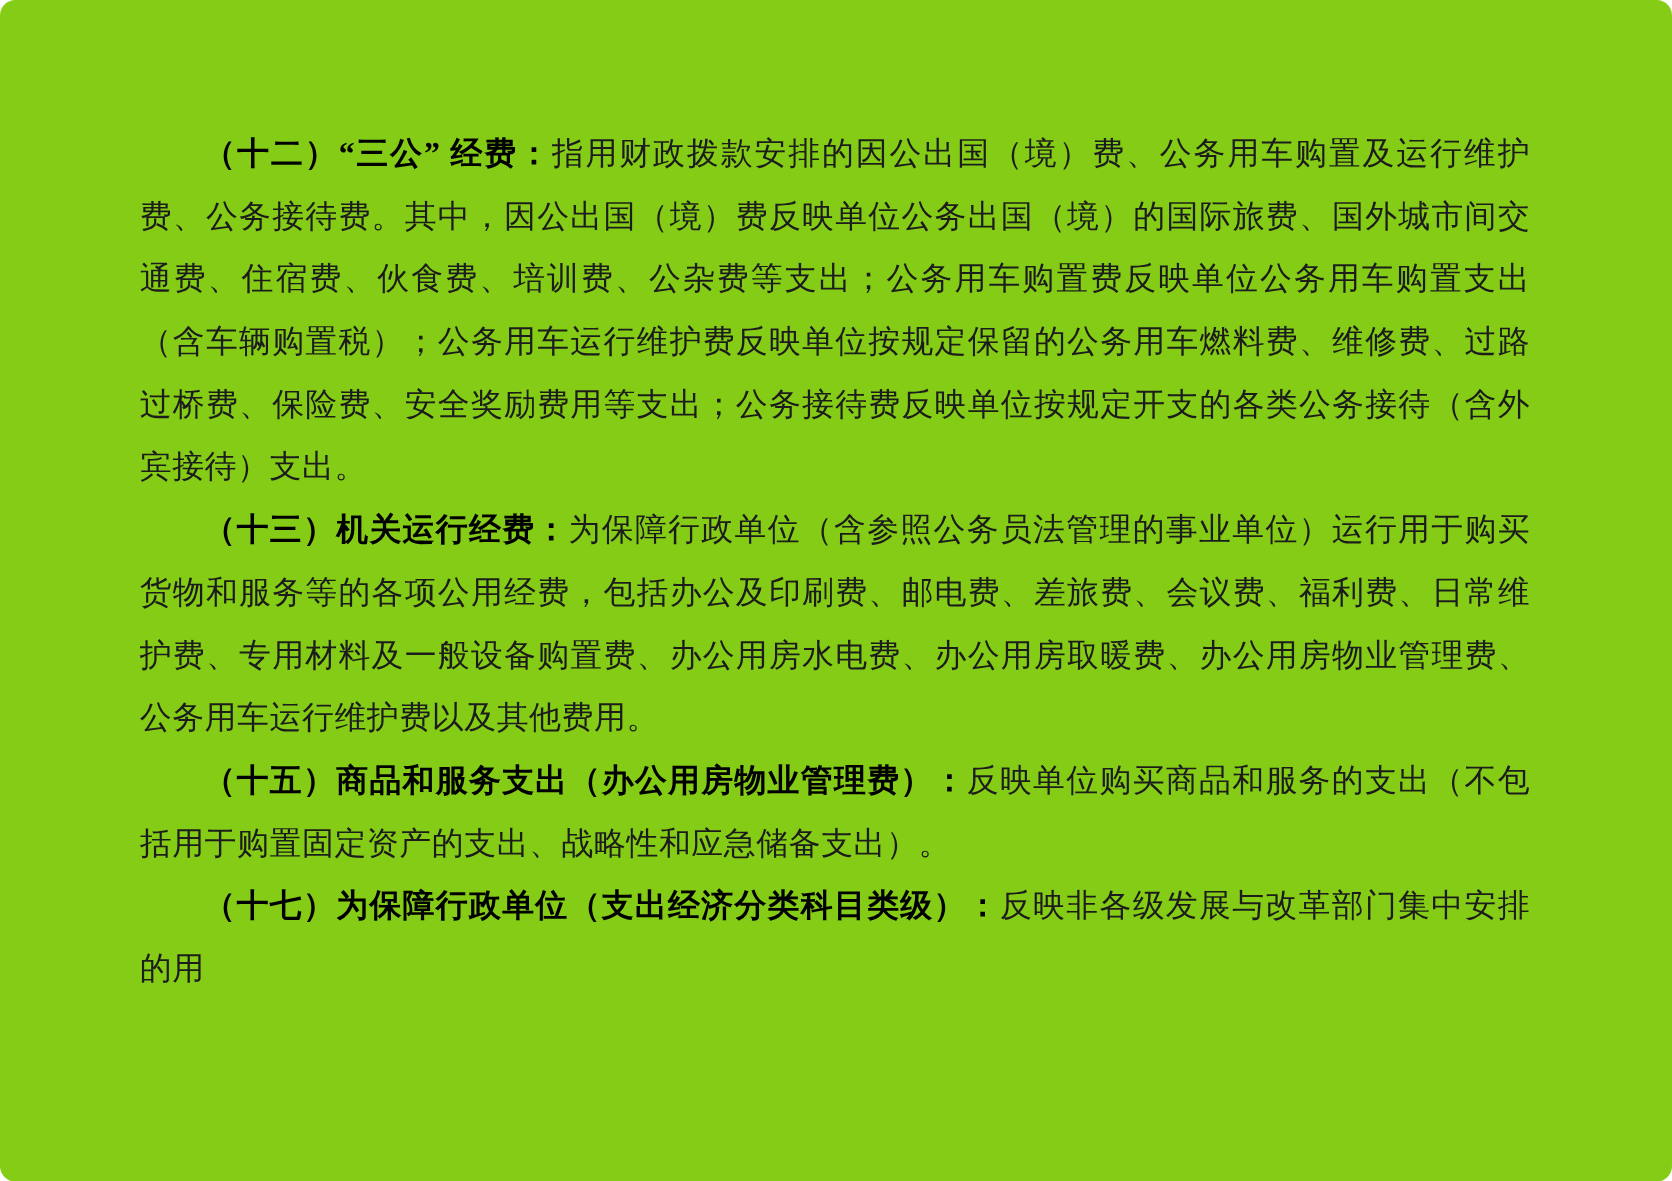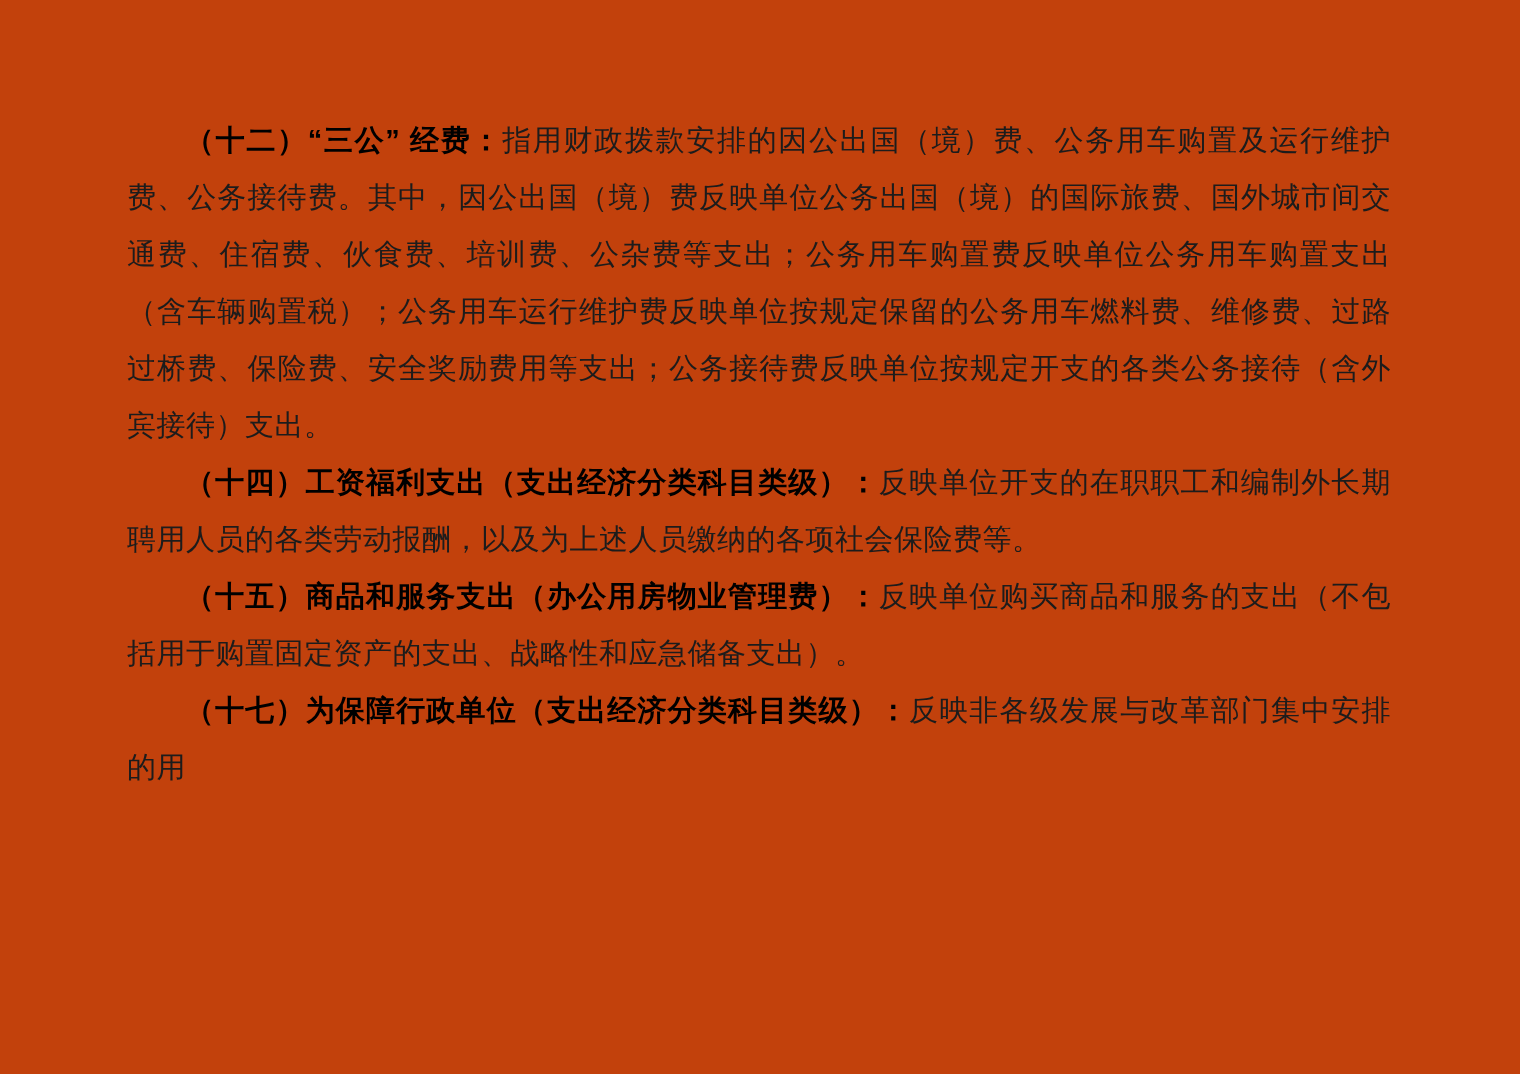--- a/index.html
+++ b/index.html
@@ -4,25 +4,26 @@
 <style>
   html, body {
     margin: 0;
     padding: 0;
     background: #ffffff;
   }
   .page {
     position: relative;
     width: 1520px;
     height: 1074px;
-    background: #c2410c;
+    background: #84cc16;
     overflow: hidden;
     box-sizing: border-box;
-    font-family: Liberation Sans, sans-serif;
+    font-family: Liberation Serif, serif;
     color: #1c1c1c;
+    border-radius: 14px;
   }
   .text-block {
     position: absolute;
     left: 127px;
     top: 112px;
     width: 1264px;
   }
   .para {
     margin: 0;
     font-size: 29px;
@@ -43,22 +44,22 @@
   }
 </style>
 </head>
 <body>
 
 <div class="page">
   <div class="text-block">
 
     <p class="para"><span class="head">（十二）“三公” 经费：</span><span class="body">指用财政拨款安排的因公出国（境）费、公务用车购置及运行维护费、公务接待费。其中，因公出国（境）费反映单位公务出国（境）的国际旅费、国外城市间交通费、住宿费、伙食费、培训费、公杂费等支出；公务用车购置费反映单位公务用车购置支出（含车辆购置税）；公务用车运行维护费反映单位按规定保留的公务用车燃料费、维修费、过路过桥费、保险费、安全奖励费用等支出；公务接待费反映单位按规定开支的各类公务接待（含外宾接待）支出。</span></p>
 
+    <p class="para"><span class="head">（十三）机关运行经费：</span><span class="body">为保障行政单位（含参照公务员法管理的事业单位）运行用于购买货物和服务等的各项公用经费，包括办公及印刷费、邮电费、差旅费、会议费、福利费、日常维护费、专用材料及一般设备购置费、办公用房水电费、办公用房取暖费、办公用房物业管理费、公务用车运行维护费以及其他费用。</span></p>
 
-    <p class="para"><span class="head">（十四）工资福利支出（支出经济分类科目类级）：</span><span class="body">反映单位开支的在职职工和编制外长期聘用人员的各类劳动报酬，以及为上述人员缴纳的各项社会保险费等。</span></p>
 
     <p class="para"><span class="head">（十五）商品和服务支出（办公用房物业管理费）：</span><span class="body">反映单位购买商品和服务的支出（不包括用于购置固定资产的支出、战略性和应急储备支出）。</span></p>
 
 
     <p class="para"><span class="head">（十七）为保障行政单位（支出经济分类科目类级）：</span><span class="body">反映非各级发展与改革部门集中安排的用</span></p>
 
   </div>
 </div>
 
 </body></html>

